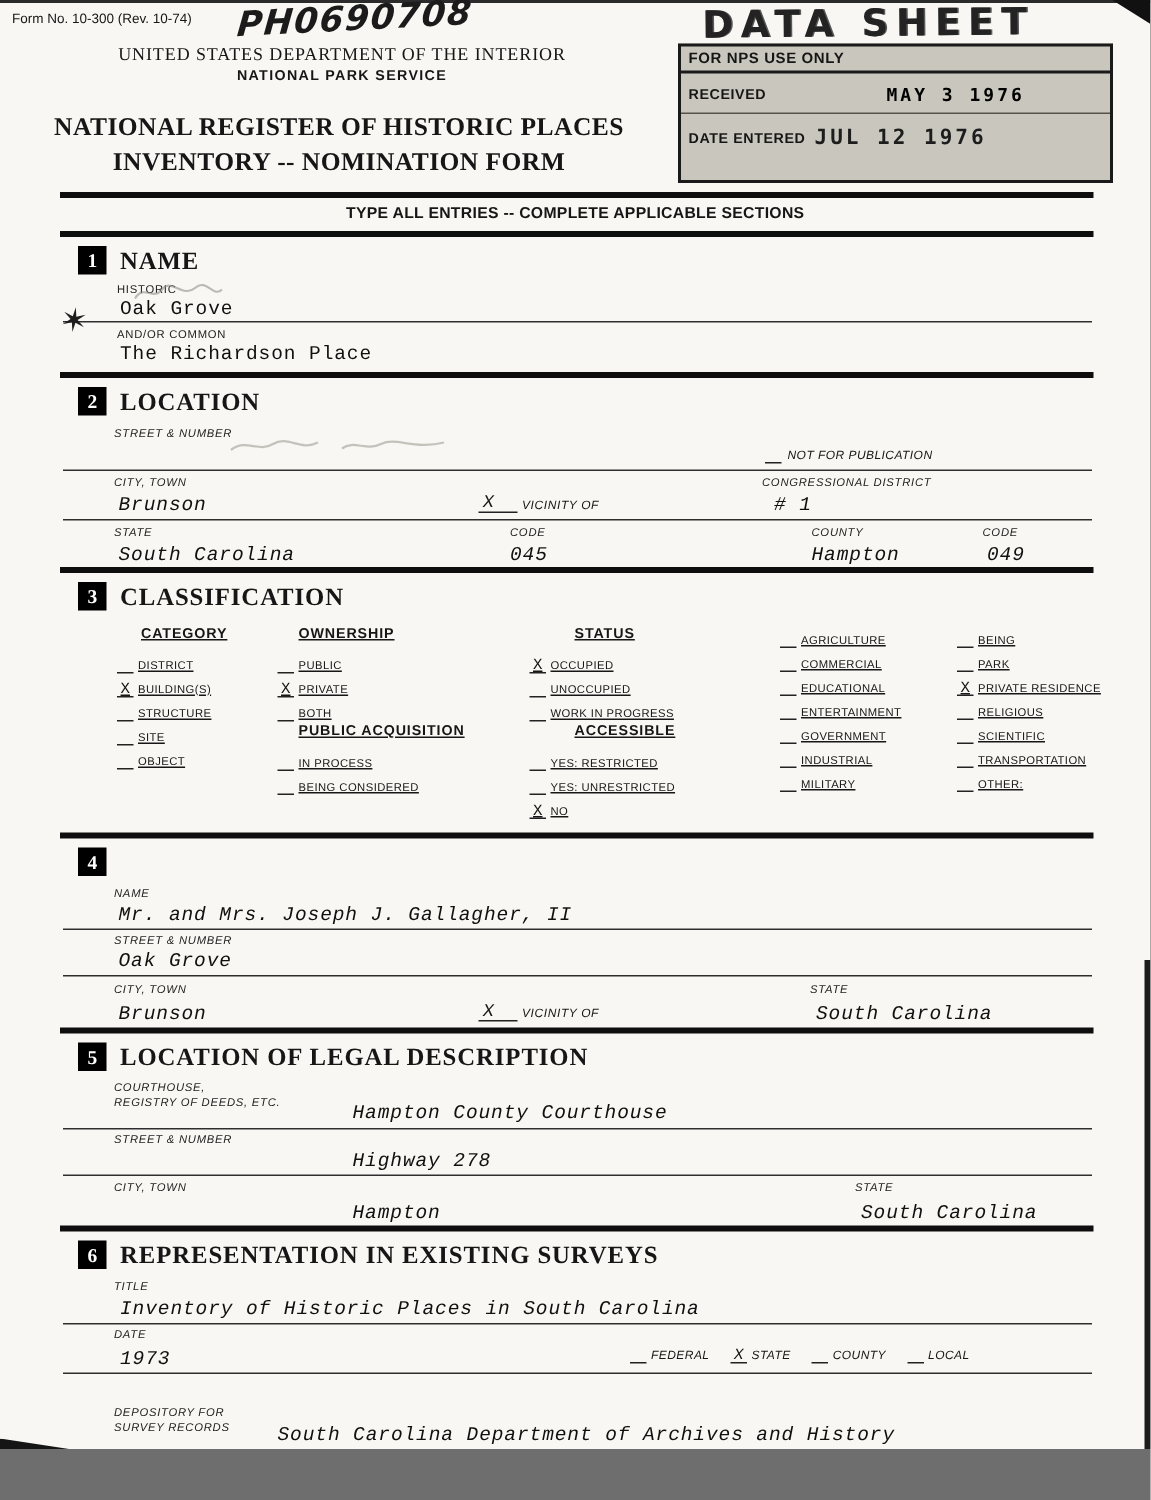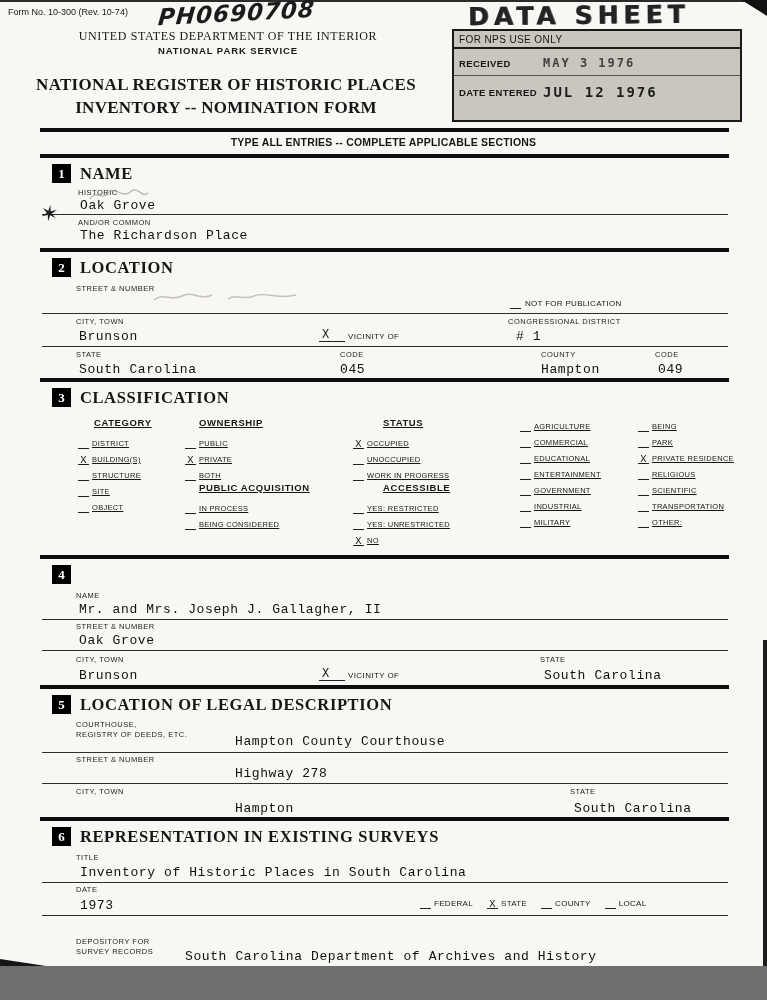--- a/index.html
+++ b/index.html
@@ -13,44 +13,44 @@
 
   
   .hdr { position:relative; height:128px; }
   .form-no { position:absolute; left:8px; top:7px; font-size:9px; }
   .hand-id { position:absolute; left:158px; top:0; font-size:23px; font-style:italic; font-weight:600; font-family:"DejaVu Sans",sans-serif; transform:rotate(-3deg) skewX(-8deg); letter-spacing:1px; color:#1b1b1b; }
   .dept { position:absolute; left:18px; top:29px; width:420px; text-align:center; font-family:"Liberation Serif",serif; font-size:12px; letter-spacing:0.6px; }
   .agency { position:absolute; left:18px; top:45px; width:420px; text-align:center; font-size:9.5px; font-weight:bold; letter-spacing:0.9px; }
   .main-title { position:absolute; left:0; top:74px; width:452px; text-align:center; font-family:"Liberation Serif",serif; font-weight:bold; font-size:17px; line-height:1.35; letter-spacing:0.3px; }
   .stamp { position:absolute; left:468px; top:1px; font-size:25px; font-weight:bold; font-family:"DejaVu Sans",sans-serif; letter-spacing:5px; color:#232323; transform:rotate(-0.6deg); text-shadow:1px 0 0 #5a5a5a; }
   .nps-box { position:absolute; left:452px; top:29px; width:290px; height:93px; background:#c9c6bd; border:2px solid #1a1a1a; }
-  .nps-top { font-size:10px; font-weight:normal; padding:3px 5px 2px; border-bottom:2px solid #1a1a1a; letter-spacing:0.4px; }
+  .nps-top { font-size:10px; font-weight:bold; padding:3px 5px 2px; border-bottom:2px solid #1a1a1a; letter-spacing:0.4px; }
   .nps-row { display:flex; align-items:center; padding:7px 5px 5px; border-bottom:1px solid #55524a; }
   .nps-row2 { display:flex; align-items:center; padding:8px 5px 5px; }
   .nps-lab { font-size:9.5px; font-weight:bold; letter-spacing:0.4px; width:84px; }
-  .nps-date { font-family:"DejaVu Sans Mono",monospace; font-size:12px; letter-spacing:2px; color:#404040; font-weight:bold; }
+  .nps-date { font-family:"DejaVu Sans Mono",monospace; font-size:12px; letter-spacing:2px; color:#000000; font-weight:bold;margin-left:48px; }
   .nps-date2 { font-family:"DejaVu Sans Mono",monospace; font-size:14px; letter-spacing:2px; color:#1d1d1d; font-weight:bold; }
 
   .bar { height:4px; background:#0e0e0e; margin:0 38px 0 40px; }
   .instr { text-align:center; font-size:10.5px; font-weight:bold; padding:3px 0 4px; line-height:1.4; letter-spacing:0.2px; }
   .it { font-style:italic; margin-left:3px; }
 
   
   .sec { position:relative; }
   .sec-head { display:flex; align-items:center; gap:9px; margin:5px 0 3px 52px; height:22px; }
   .sec-num { width:19px; height:19px; background:#000; color:#fff; font-weight:bold; font-size:13px; display:flex; align-items:center; justify-content:center; font-family:"Liberation Serif",serif; }
   .sec-title { font-family:"Liberation Serif",serif; font-weight:bold; font-size:16.5px; letter-spacing:0.6px; }
 
   .flabel, .lab { font-size:7.5px; letter-spacing:0.5px; color:#222; }
   .fval, .val { font-family:"Liberation Mono","DejaVu Sans Mono",monospace; font-size:13px; letter-spacing:0.6px; white-space:nowrap; color:#101010; }
   .fld { margin:3px 40px 0 78px; }
   .fld .fval { margin-left:2px; margin-top:1px; }
   .uline { border-bottom:1.6px solid #2e2e2e; margin:1px 39px 0 42px; }
 
-  .r { position:relative; margin:0 40px 0 76px; }
+  .r { position:relative; margin:0 40px 0 76px;font-style:italic; }
   .r .lab { position:absolute; }
   .r .val { position:absolute; }
   .lab2 { line-height:1.4; }
 
   .mk { display:inline-block; min-width:11px; height:10px; border-bottom:1.3px solid #222; font-family:"Liberation Mono",monospace; font-size:10.5px; line-height:10px; text-align:center; margin-right:3px; }
   .opt { height:15px; display:flex; align-items:flex-end; margin-bottom:1px; }
   .olab { font-size:7.5px; letter-spacing:0.3px; line-height:10px; }
 
   .vic { position:absolute; display:inline-flex; align-items:flex-end; gap:3px; }
   .vmk { display:inline-block; width:26px; border-bottom:1.3px solid #222; font-family:"Liberation Mono",monospace; font-size:12px; line-height:11px; padding-left:3px; }

